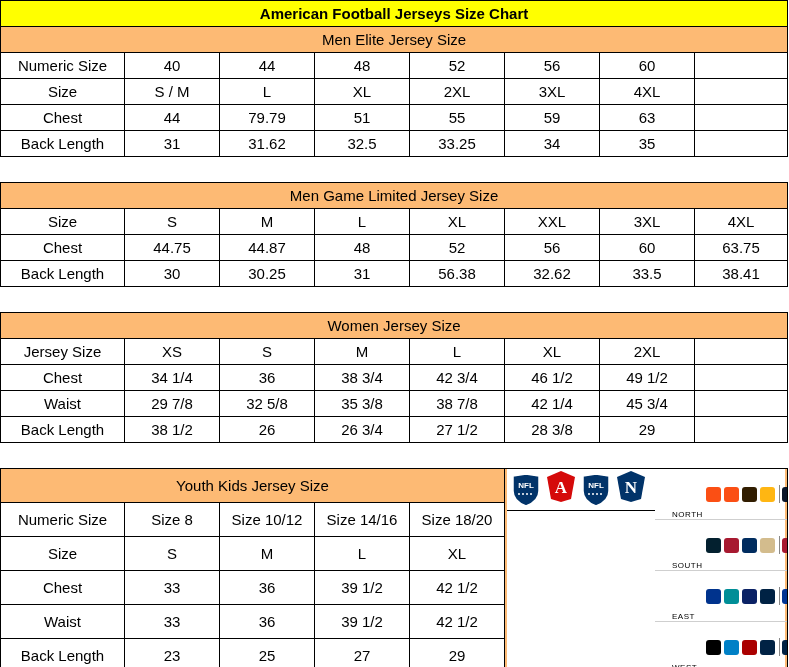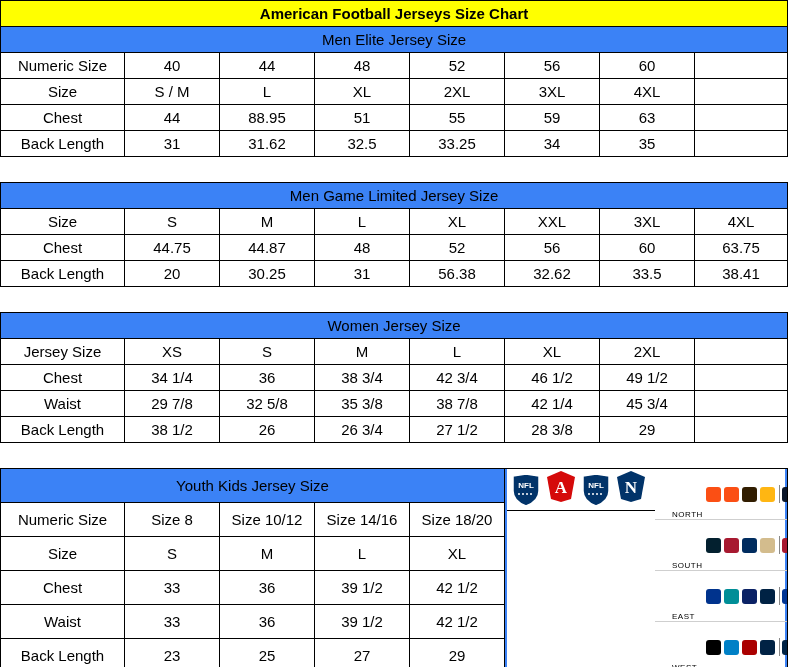--- a/index.html
+++ b/index.html
@@ -36,21 +36,21 @@
     white-space: nowrap;
   }
   .title-row td {
     background: #ffff00;
     font-weight: bold;
     font-size: 17px;
     height: 28px;
     border: 1px solid #000000;
   }
   .section-title td {
-    background: #3b82f6;
+    background: #fdba74;
     font-size: 17px;
     height: 30px;
     border: 1px solid #000000;
   }
   .blank-cell {
     border: 1px solid #000000 !important;
     background: #ffffff;
   }
   .spacer-row td {
     border: none !important;
@@ -175,21 +175,21 @@
           <td>L</td>
           <td>XL</td>
           <td>2XL</td>
           <td>3XL</td>
           <td>4XL</td>
           <td class="blank-cell"></td>
         </tr>
         <tr>
           <td class="label-cell">Chest</td>
           <td>44</td>
-          <td>88.95</td>
+          <td>79.79</td>
           <td>51</td>
           <td>55</td>
           <td>59</td>
           <td>63</td>
           <td class="blank-cell"></td>
         </tr>
         <tr>
           <td class="label-cell">Back Length</td>
           <td>31</td>
           <td>31.62</td>
@@ -220,21 +220,21 @@
           <td>44.75</td>
           <td>44.87</td>
           <td>48</td>
           <td>52</td>
           <td>56</td>
           <td>60</td>
           <td>63.75</td>
         </tr>
         <tr>
           <td class="label-cell">Back Length</td>
-          <td>20</td>
+          <td>30</td>
           <td>30.25</td>
           <td>31</td>
           <td>56.38</td>
           <td>32.62</td>
           <td>33.5</td>
           <td>38.41</td>
         </tr>
         <tr class="spacer-row">
           <td class="nb" colspan="8"></td>
         </tr>

